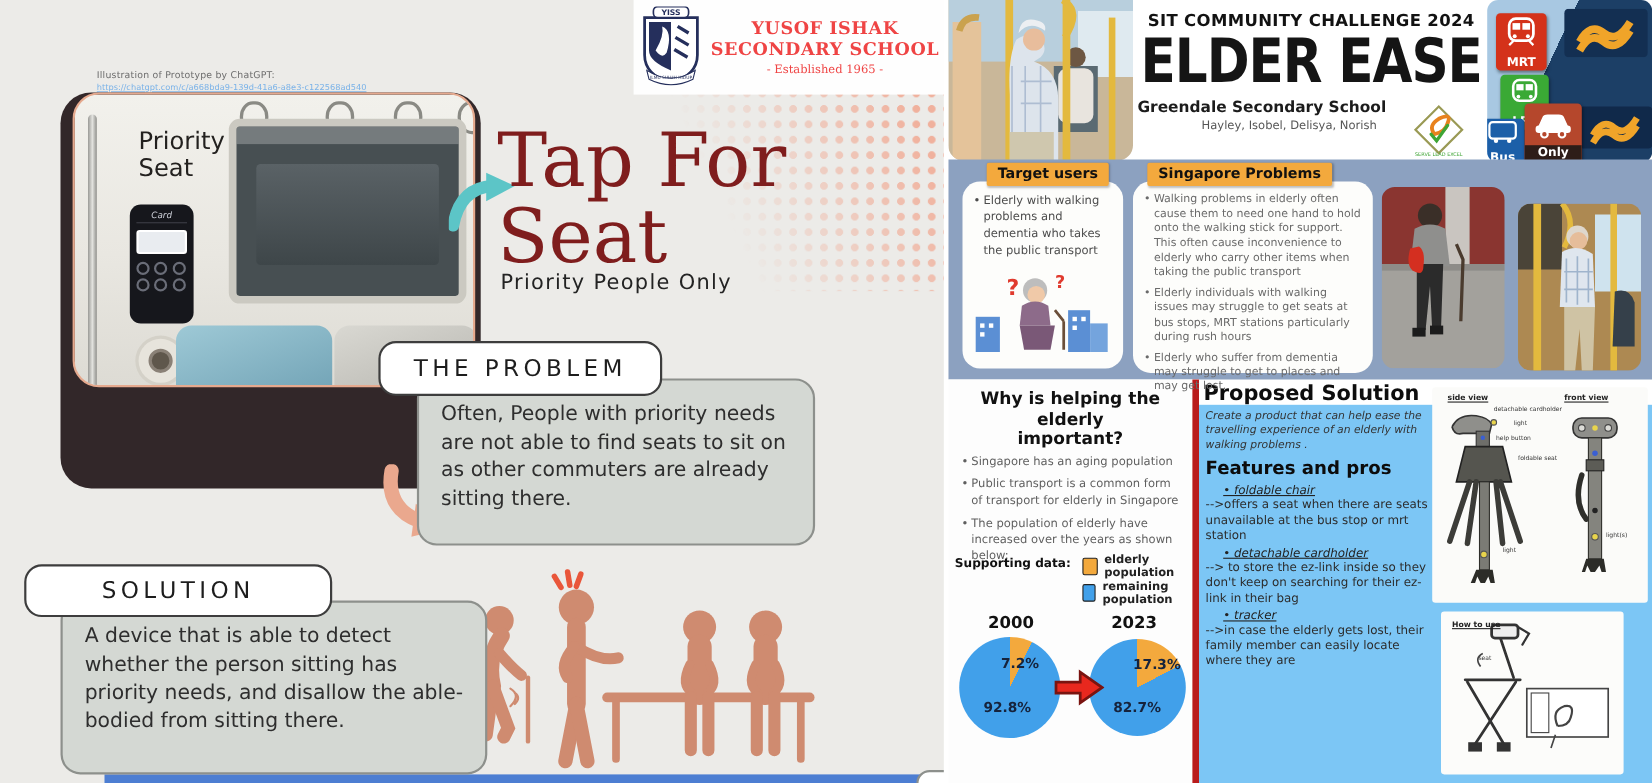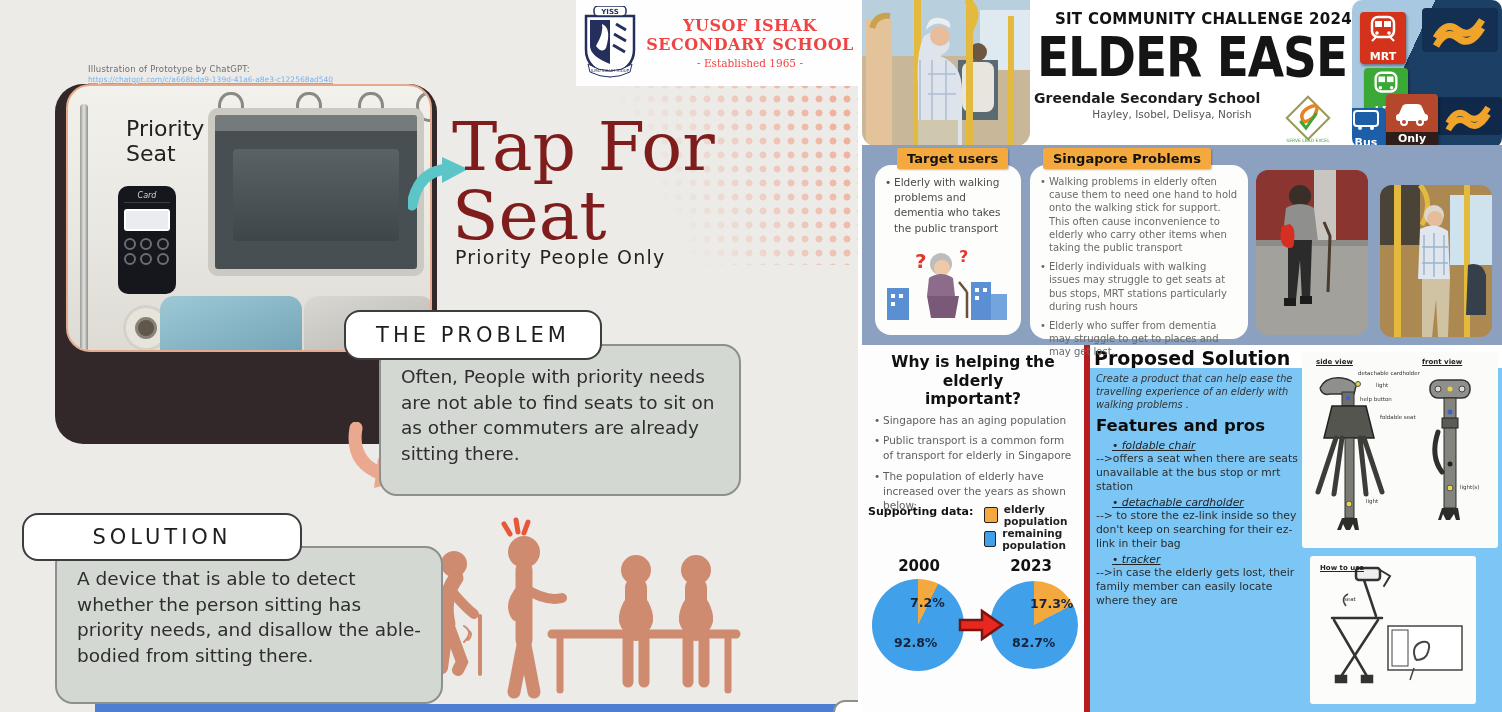--- a/index.html
+++ b/index.html
@@ -62,21 +62,21 @@
   #solution-pill { left:22px; top:513px; width:280px; height:48px; }
   #solution-box  { left:55px; top:546px; width:388px; height:158px; }
 
   .pictos { position:absolute; left:424px; top:512px; width:322px; height:196px; }
   .bottom-strip { position:absolute; left:95px; top:704px; width:765px; height:8px; background:#4d7ed2; }
   .partial-box { position:absolute; left:833px; top:700px; width:120px; height:14px; background:#fff; border:2px solid #8d908c; border-radius:12px 12px 0 0; z-index:1; }
 
   
   #right-poster { position:absolute; left:862px; top:0; width:640px; height:712px; background:#fff; overflow:hidden; z-index:5; }
 
-  .rp-challenge { position:absolute; left:170px; top:10px; width:320px; text-align:right; font-size:15px; font-weight:bold; color:#121212; letter-spacing:.3px; }
+  .rp-challenge { position:absolute; left:170px; top:10px; width:320px; text-align:center; font-size:15px; font-weight:bold; color:#121212; letter-spacing:.3px; }
   .rp-title { position:absolute; left:160px; top:24px; width:340px; text-align:center; font-size:47px; font-weight:800; color:#151515; letter-spacing:-1px; transform:scaleY(1.18); transform-origin:top; white-space:nowrap; }
   .rp-school { position:absolute; left:172px; top:90px; width:280px; text-align:left; font-size:14px; font-weight:bold; color:#1c1c1c; }
   .rp-team { position:absolute; left:170px; top:108px; width:280px; text-align:center; font-size:10.5px; color:#555; }
   .gd-logo { position:absolute; left:420px; top:92px; width:52px; height:52px; }
 
   .bus-photo { position:absolute; left:0; top:0; width:168px; height:146px; border-radius:0 0 14px 14px; overflow:hidden; }
   .signs-photo { position:absolute; left:490px; top:0; width:150px; height:148px; border-radius:10px; overflow:hidden; background:linear-gradient(115deg,#a8c8e2 0 38%,#1c3f66 38% 100%); }
   .sign-tile { position:absolute; border-radius:4px; overflow:hidden; box-shadow:1px 2px 3px rgba(0,0,0,.4); }
   .sign-label { text-align:center; color:#fff; font-weight:bold; font-size:11px; line-height:1.3; }
 

